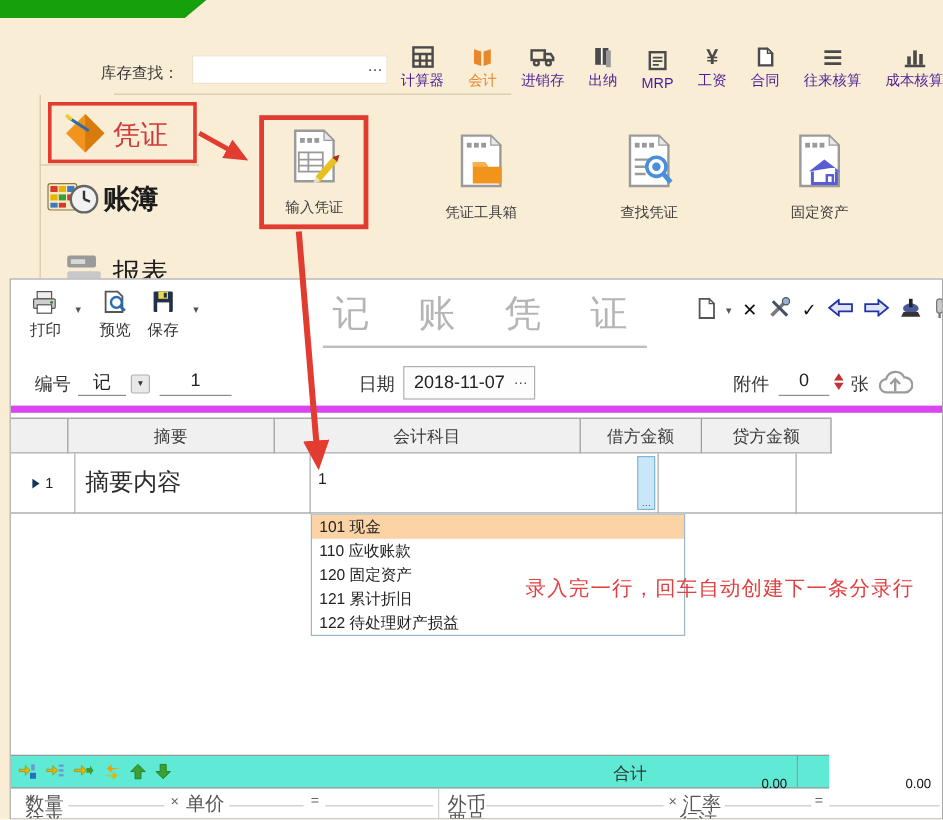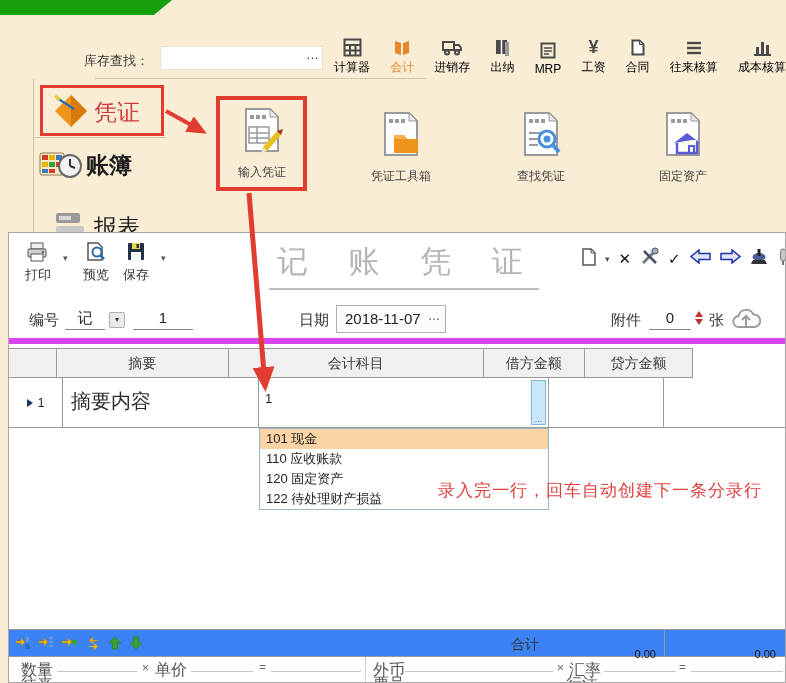--- a/index.html
+++ b/index.html
@@ -13,21 +13,21 @@
 
   
   .search-label{position:absolute;left:84px;top:52px;font-size:13px;color:#3a3a3a}
   .search-box{position:absolute;left:160px;top:46px;width:163px;height:24px;background:#fff;border:1px solid #eee2cc}
   .search-more{position:absolute;left:306px;top:47px;font-size:13px;color:#444;letter-spacing:1px}
 
   
   .top-toolbar{position:absolute;left:334px;top:37px;width:452px;display:flex;justify-content:space-between;align-items:flex-end}
   .tb-item{display:flex;flex-direction:column;align-items:center;gap:2px;cursor:default}
   .tb-ic{height:20px;display:flex;align-items:flex-end}
-  .tb-lb{font-size:12px;color:#000000;white-space:nowrap}
+  .tb-lb{font-size:12px;color:#4c1d95;white-space:nowrap}
   .tb-item.active .tb-lb{color:#e8872c}
 
   
   .ln{position:absolute;background:#d5c6a8}
 
   .side-label{position:absolute;font-size:23px;color:#1c1c1c}
   .red-label{color:#cf3a3a}
 
   
   .red-box{position:absolute;border:3px solid #e23b30;z-index:20;background:transparent}
@@ -68,28 +68,28 @@
   .trow .c{border-right:1px solid #9a9a9a;border-bottom:1px solid #9a9a9a;background:#fff;position:relative}
   .w0{width:54px}.w1{width:196px}.w2{width:290px}.w3{width:115px}.w4{width:123px}
   .rownum{display:flex;align-items:center;justify-content:center;gap:5px;font-size:12px;color:#222}
   .rowmark{width:0;height:0;border-top:4px solid transparent;border-bottom:4px solid transparent;border-left:6px solid #17365d}
   .sumtxt{font-size:20px;color:#2b2b2b;padding:10px 0 0 8px}
   .acc-in{position:absolute;left:6px;top:13px;font-size:13px;color:#222}
   .cellbtn{position:absolute;right:2px;top:2px;bottom:2px;width:15px;background:#c9e7f8;border:1px solid #7fb6da}
   .cellbtn span{position:absolute;bottom:0;left:0;right:0;text-align:center;font-size:8px;color:#446}
 
   
-  .ddl{position:absolute;left:250px;top:195px;width:290px;background:#fff;border:1px solid #9db7c8;z-index:6}
+  .ddl{position:absolute;left:250px;top:195px;width:312px;background:#fff;border:1px solid #9db7c8;z-index:6}
   .ddl .it{height:20px;line-height:20px;font-size:13px;color:#222;padding-left:6px;white-space:nowrap}
   .ddl .it.sel{background:#fcd3a5}
 
   .tip{position:absolute;left:429px;top:246px;font-size:17px;color:#e04040;z-index:8;white-space:nowrap;letter-spacing:1px}
 
   
-  .totrow{position:absolute;left:0;top:396px;width:778px;height:28px;background:#3b82f6;border-top:1px solid #9a9a9a;border-bottom:1px solid #9a9a9a}
+  .totrow{position:absolute;left:0;top:396px;width:682px;height:28px;background:#5eead4;border-top:1px solid #9a9a9a;border-bottom:1px solid #9a9a9a}
   .tot-icons{position:absolute;left:6px;top:6px;display:flex;gap:7px;align-items:center}
   .totlbl{position:absolute;left:502px;top:6px;font-size:14px;color:#333}
   .totv{position:absolute;top:18px;font-size:11px;color:#111;text-align:right}
   .totline{position:absolute;left:655px;top:0;width:1px;height:100%;background:#9a9a9a}
 
   
   .ftxt{position:absolute;font-size:16px;color:#555;white-space:nowrap}
   .fop{position:absolute;font-size:12px;color:#666}
   .ul{position:absolute;height:1px;background:#c8c8c8}
   .fdiv{position:absolute;left:356px;top:424px;width:1px;height:27px;background:#d0d0d0}
@@ -421,20 +421,21 @@
           </div>
       </div>
       <div class="c w3"></div>
       <div class="c w4"></div>
     </div>
 
     <div class="ddl">
       <div class="it sel">101 现金</div>
       <div class="it">110 应收账款</div>
       <div class="it">120 固定资产</div>
+      <div class="it">121 累计折旧</div>
       <div class="it">122 待处理财产损益</div>
     </div>
 
     <span class="tip">录入完一行，回车自动创建下一条分录行</span>
 
     <div class="totrow">
       <div class="tot-icons">
         <span><svg width="16" height="14">
               <polygon points="1,5 6,5 6,2 10,6 6,10 6,7 1,7" fill="#e7b400" stroke="#a07c00" stroke-width="0.5"></polygon>
               <rect x="11" y="1" width="3" height="5" fill="#6a9ad0"></rect>

